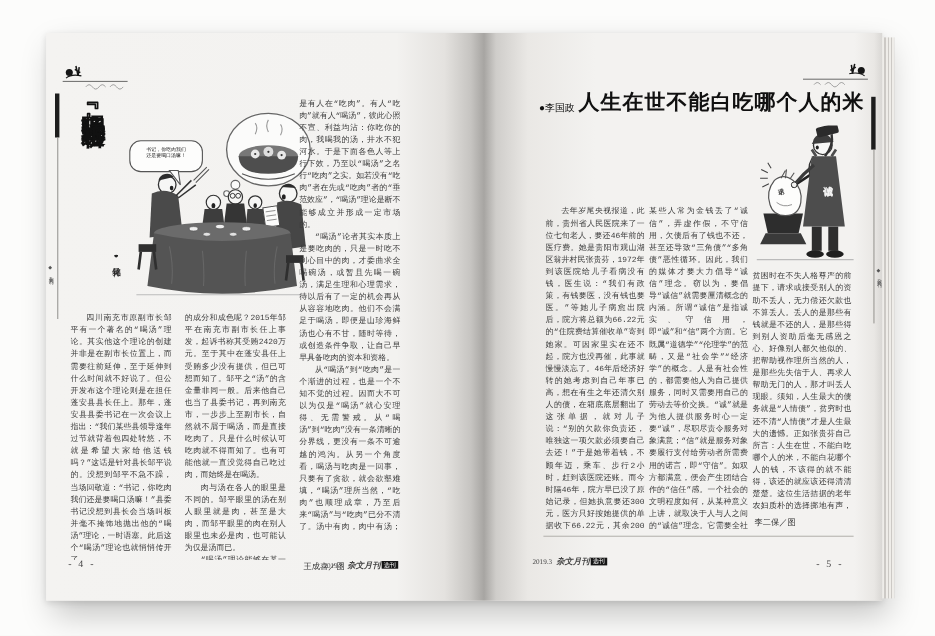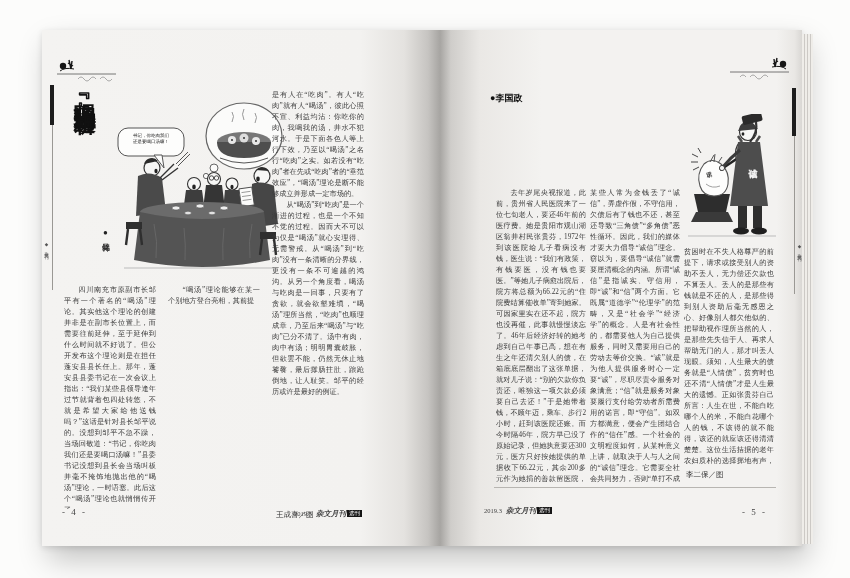--- a/index.html
+++ b/index.html
@@ -21,41 +21,41 @@
   }
   .page.right{
     left:398px;width:362px;
     background:linear-gradient(90deg,#a7a5a2 0%,#cfcdca 3%,#eae8e5 11%,#f3f2f0 28%,#f3f2f0 93%,#e9e7e4 98%,#d9d7d4 100%);
   }
   .edges{
     position:absolute;left:760px;top:4px;width:11px;height:510px;
     background:repeating-linear-gradient(90deg,#efede9 0 2px,#ccc9c5 2px 3px);
   }
   
-  .col{position:absolute;font-size:7.2px;line-height:11px;color:#3b3b3b;text-align:justify;overflow:hidden;}
+  .col{position:absolute;font-size:7.2px;line-height:11px;color:#3b3b3b;text-align:justify;overflow:hidden;font-family:Liberation Mono, monospace;}
   .col p{margin:0;text-indent:2em;}
   .col p.cont{text-indent:0;}
   .credit{position:absolute;font-size:7.5px;color:#333;text-align:left;font-style:normal;}
   .pagenum{position:absolute;font-size:9px;color:#444;letter-spacing:2px;}
   .footmark{position:absolute;font-size:6.5px;color:#444;white-space:nowrap;}
   .footmark .logo{font-style:italic;font-weight:bold;font-size:7.5px;margin-left:4px;}
   .footmark .badge{display:inline-block;background:#151515;color:#fff;font-size:5.5px;padding:0 2px;margin-left:1px;font-style:normal;vertical-align:1px;}
   .vert{writing-mode:vertical-rl;text-orientation:upright;}
   .marginlabel{position:absolute;font-size:4.5px;letter-spacing:1px;color:#555;}
   .marginbar{position:absolute;background:#1d1d1d;}
   .marginline{position:absolute;background:#9a9894;}
   .hairline{position:absolute;background:#b7b5b1;}
   
   .ltitle{
     position:absolute;left:28px;top:56px;height:232px;
     font-size:22px;font-weight:bold;color:#111;letter-spacing:1px;
   }
   .lauthor{position:absolute;left:57px;top:198px;height:66px;font-size:8px;color:#222;}
   
-  .rauthor{position:absolute;left:50px;top:62px;font-size:9px;color:#111;font-weight:bold;}
+  .rauthor{position:absolute;left:50px;top:62px;font-size:9px;color:#111;font-weight:normal;}
   .rtitle{position:absolute;left:86px;top:50px;width:272px;font-size:19px;font-weight:bold;color:#101010;letter-spacing:1px;white-space:nowrap;}
   
   .illus{position:absolute;}
   .bubbletext{position:absolute;font-size:4.5px;line-height:5.5px;color:#222;text-align:center;}
   .apronlabel{position:absolute;color:#f4f4f4;font-size:9px;font-weight:bold;line-height:10px;}
   .sacklabel{position:absolute;color:#2a2a2a;font-size:6px;line-height:6.5px;transform:rotate(-12deg);}
   .ornament{position:absolute;}
 </style>
 </head>
 <body>
@@ -143,24 +143,27 @@
         <div>书记，你吃肉我们</div>
         <div>还是要喝口汤嘛！</div>
       </div>
     </div>
 
     <div class="col" style="left:22px;top:255px;width:92px;height:224px;">
       <p>四川南充市原副市长邹平有一个著名的“喝汤”理论。其实他这个理论的创建并非是在副市长位置上，而需要往前延伸，至于延伸到什么时间就不好说了。但公开发布这个理论则是在担任蓬安县县长任上。那年，蓬安县县委书记在一次会议上指出：“我们某些县领导逢年过节就背着包四处转悠，不就是希望大家给他送钱吗？”这话是针对县长邹平说的。没想到邹平不急不躁，当场回敬道：“书记，你吃肉我们还是要喝口汤嘛！”县委书记没想到县长会当场叫板并毫不掩饰地抛出他的“喝汤”理论，一时语塞。此后这个“喝汤”理论也就悄悄传开了。</p>
 
     </div>
     <div class="col" style="left:126px;top:255px;width:92px;height:224px;">
+      <p class="cont">的成分和成色呢？2015年邹平在南充市副市长任上事发，起诉书称其受贿2420万元。至于其中在蓬安县任上受贿多少没有提供，但已可想而知了。邹平之“汤”的含金量非同一般。后来他自己也当了县委书记，再到南充市，一步步上至副市长，自然就不屑于喝汤，而是直接吃肉了。只是什么时候认可吃肉就不得而知了。也有可能他就一直没觉得自己吃过肉，而始终是在喝汤。</p>
+      <p>肉与汤在各人的眼里是不同的。邹平眼里的汤在别人眼里就是肉，甚至是大肉，而邹平眼里的肉在别人眼里也未必是肉，也可能认为仅是汤而已。</p>
       <p>“喝汤”理论能够在某一个别地方登台亮相，其前提</p>
     </div>
     <div class="col" style="left:230px;top:60px;width:92px;height:392px;">
       <p class="cont">是有人在“吃肉”。有人“吃肉”就有人“喝汤”，彼此心照不宣、利益均沾：你吃你的肉，我喝我的汤，井水不犯河水。于是下面各色人等上行下效，乃至以“喝汤”之名行“吃肉”之实。如若没有“吃肉”者在先或“吃肉”者的“垂范效应”，“喝汤”理论是断不能够成立并形成一定市场的。</p>
+      <p>“喝汤”论者其实本质上是要吃肉的，只是一时吃不到心目中的肉，才委曲求全喝碗汤，或暂且先喝一碗汤，满足生理和心理需求，待以后有了一定的机会再从从容容地吃肉。他们不会满足于喝汤，即便是山珍海鲜汤也心有不甘，随时等待，或创造条件争取，让自己早早具备吃肉的资本和资格。</p>
       <p>从“喝汤”到“吃肉”是一个渐进的过程，也是一个不知不觉的过程。因而大不可以为仅是“喝汤”就心安理得、无需警戒。从“喝汤”到“吃肉”没有一条清晰的分界线，更没有一条不可逾越的鸿沟。从另一个角度看，喝汤与吃肉是一回事，只要有了贪欲，就会欲壑难填，“喝汤”理所当然，“吃肉”也顺理成章，乃至后来“喝汤”与“吃肉”已分不清了。汤中有肉，肉中有汤；明明胃囊鼓胀，但欲罢不能，仍然无休止地饕餮，最后撑肠拄肚，踉跄倒地，让人耻笑。邹平的经历或许是最好的例证。</p>
     </div>
     <div class="credit" style="left:234px;top:480px;width:88px;">王成喜／图</div>
 
     <div class="pagenum" style="left:20px;top:477px;">- 4 -</div>
     <div class="footmark" style="left:252px;top:479px;">
       <span>2019.3</span><span class="logo">杂文月刊</span><span class="badge">选刊</span>
     </div>
   </section>
 
@@ -172,20 +175,21 @@
       <path d="M4,13 q5,-4 14,-2" stroke="#161616" stroke-width="1" fill="none"></path>
       <line x1="1" y1="16" x2="60" y2="16" stroke="#555" stroke-width="0.8"></line>
       <path d="M22,21 q3,-4 6,0 t6,0 t6,0 M44,21 q3,-4 6,0" stroke="#888" stroke-width="0.7" fill="none"></path>
     </svg>
 
     <div class="marginbar" style="right:6px;top:58px;width:4px;height:48px;"></div>
     <div class="marginline" style="right:7.5px;top:106px;width:1px;height:158px;"></div>
     <div class="marginlabel vert" style="right:0px;top:214px;height:52px;">◆杂文月刊</div>
 
     <div class="rauthor">●李国政</div>
+    <div class="rtitle">人生在世不能白吃哪个人的米</div>
 
     <div class="illus" style="left:246px;top:84px;width:92px;height:130px;">
       <svg width="92" height="130" viewBox="0 0 92 130">
 
         <path d="M6,40 l6,3 M5,48 l7,0 M7,56 l6,-3 M12,34 l3,5" stroke="#444" stroke-width="1" fill="none"></path>
 
         <polygon points="8,80 44,80 40,98 12,98" fill="#2d2d2d"></polygon>
         <polygon points="10,98 42,98 47,108 5,108" fill="#3a3a3a"></polygon>
 
         <path d="M18,50 q-8,10 -4,22 q3,10 14,10 q12,0 14,-12 q2,-12 -7,-20 q-9,-7 -17,0 z" fill="#fdfdfc" stroke="#555" stroke-width="1.1"></path>

